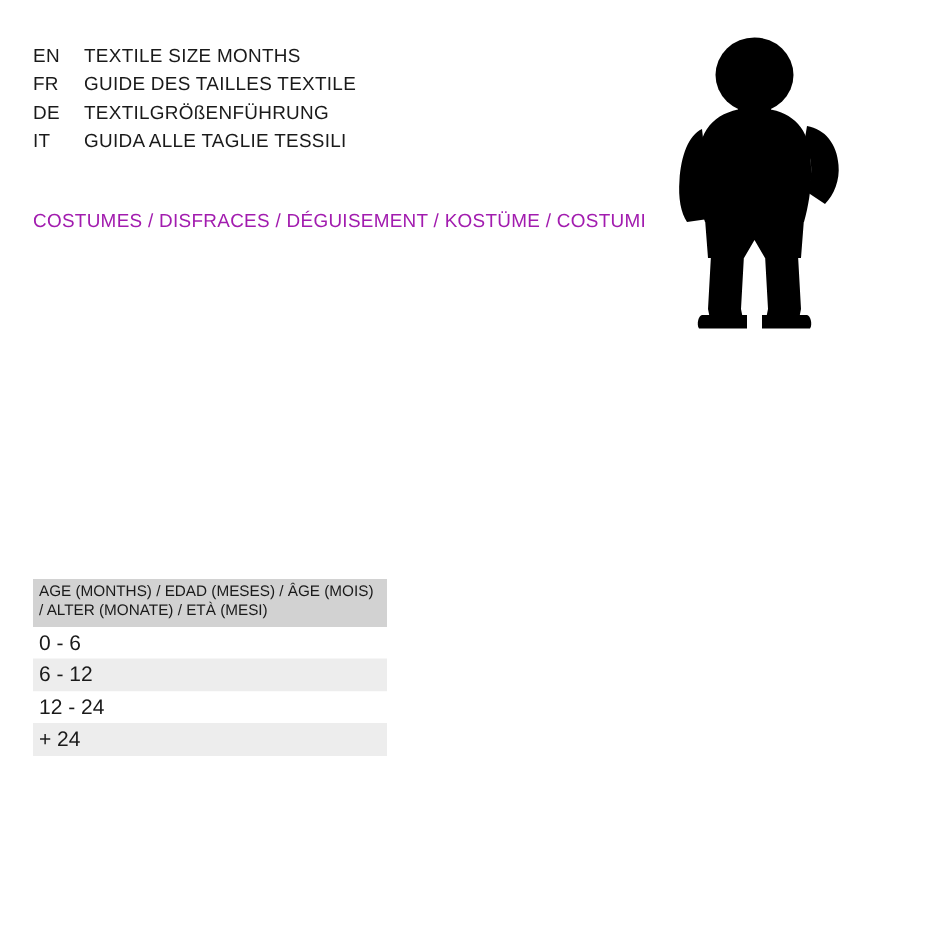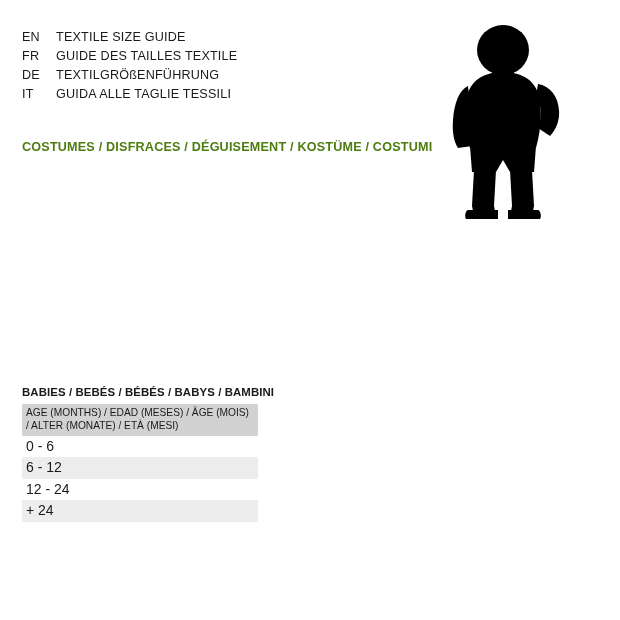--- a/index.html
+++ b/index.html
@@ -46,23 +46,23 @@
   .lang-text {
     flex: 1 1 auto;
     font-size: 12.6px;
   }
 
   .costumes-line {
     position: absolute;
     left: 22px;
     top: 140px;
     font-size: 12.6px;
-    font-weight: bold;
+    font-weight: normal;
     letter-spacing: 0.2px;
-    color: #4d7c0f;
+    color: #a21caf;
     white-space: nowrap;
   }
 
   
   .silhouette-wrap {
     position: absolute;
     left: 440px;
     top: 20px;
     width: 160px;
     height: 215px;
@@ -113,21 +113,21 @@
   }
 </style>
 </head>
 <body>
 
 <div class="page">
 
   <div class="lang-block">
     <div class="lang-row">
       <span class="lang-code">EN</span>
-      <span class="lang-text">TEXTILE SIZE GUIDE</span>
+      <span class="lang-text">TEXTILE SIZE MONTHS</span>
     </div>
     <div class="lang-row">
       <span class="lang-code">FR</span>
       <span class="lang-text">GUIDE DES TAILLES TEXTILE</span>
     </div>
     <div class="lang-row">
       <span class="lang-code">DE</span>
       <span class="lang-text">TEXTILGRÖßENFÜHRUNG</span>
     </div>
     <div class="lang-row">
@@ -171,21 +171,20 @@
 
         <path d="M70 150 L92 150 L94 186 L92 196 L70 196 L72 186 Z"></path>
 
         <path d="M28 190 C 26 190, 24 196, 26 199 L58 199 L58 190 Z"></path>
         <path d="M68 190 L68 199 L100 199 C 102 196, 100 190, 98 190 Z"></path>
       </g>
     </svg>
   </div>
 
   <div class="table-section">
-    <div class="table-caption">BABIES / BEBÉS / BÉBÉS / BABYS / BAMBINI</div>
     <table class="size-table">
       <tbody>
         <tr class="head-row">
           <td>AGE (MONTHS) / EDAD (MESES) / ÂGE (MOIS) / ALTER (MONATE) / ETÀ (MESI)</td>
         </tr>
         <tr class="row-plain">
           <td>0 - 6</td>
         </tr>
         <tr class="row-alt">
           <td>6 - 12</td>

